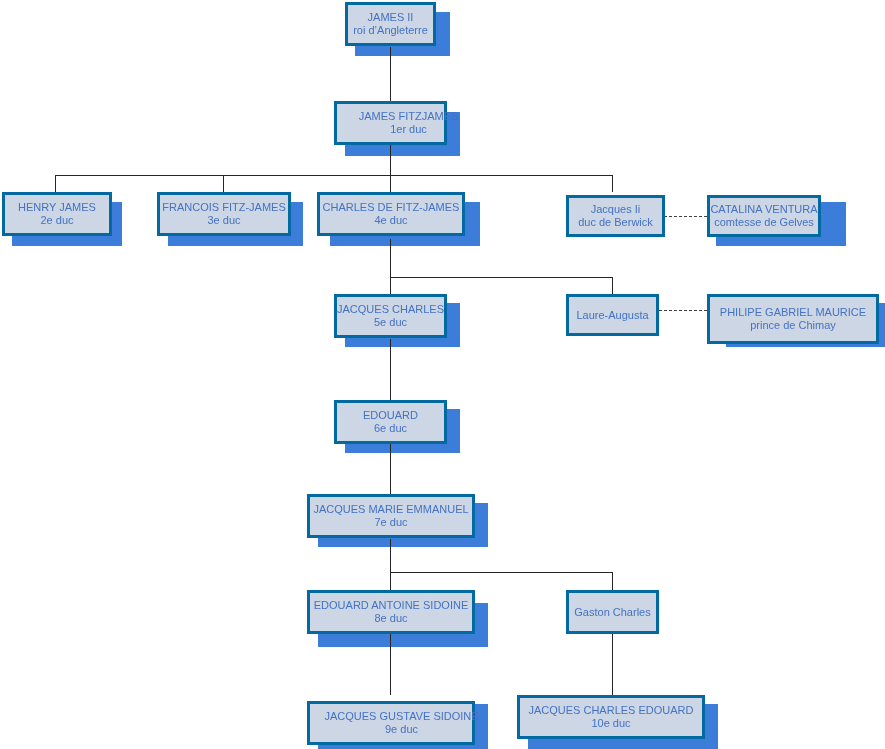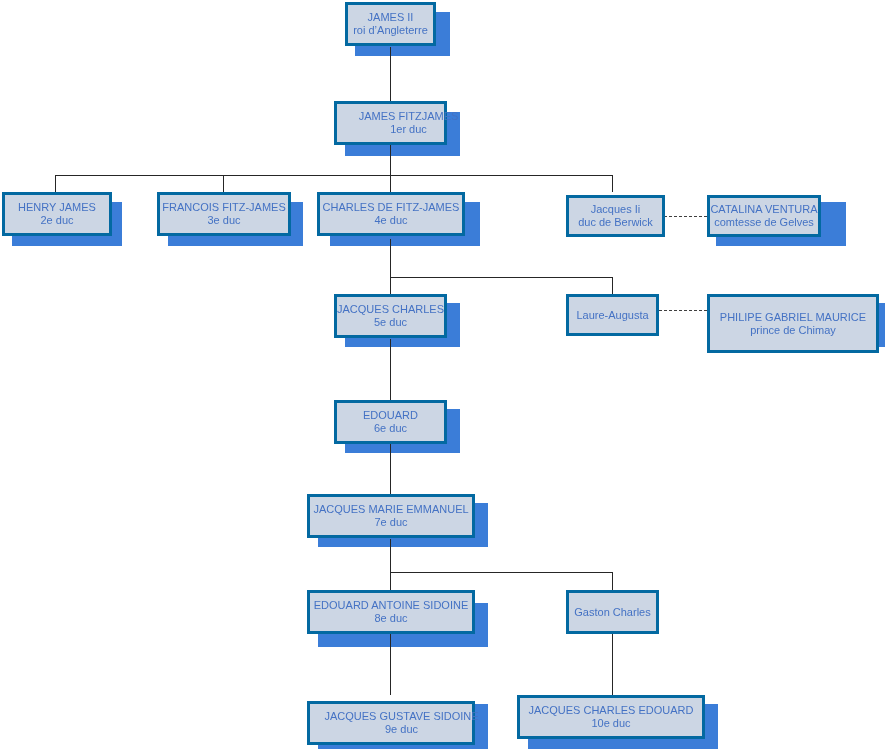--- a/index.html
+++ b/index.html
@@ -154,21 +154,21 @@
 
   <div class="node" style="left:334px; top:294px; width:113px; height:44px;">
     <span class="line1">JACQUES CHARLES</span>
     <span class="line2">5e duc</span>
   </div>
 
   <div class="node" style="left:566px; top:294px; width:93px; height:42px;">
     <span class="line1">Laure-Augusta</span>
   </div>
 
-  <div class="node" style="left:707px; top:294px; width:172px; height:59px;">
+  <div class="node" style="left:707px; top:294px; width:172px; height:50px;">
     <span class="line1">PHILIPE GABRIEL MAURICE</span>
     <span class="line2">prince de Chimay</span>
   </div>
 
   <div class="node" style="left:334px; top:400px; width:113px; height:44px;">
     <span class="line1">EDOUARD</span>
     <span class="line2">6e duc</span>
   </div>
 
   <div class="node" style="left:307px; top:494px; width:168px; height:44px;">

